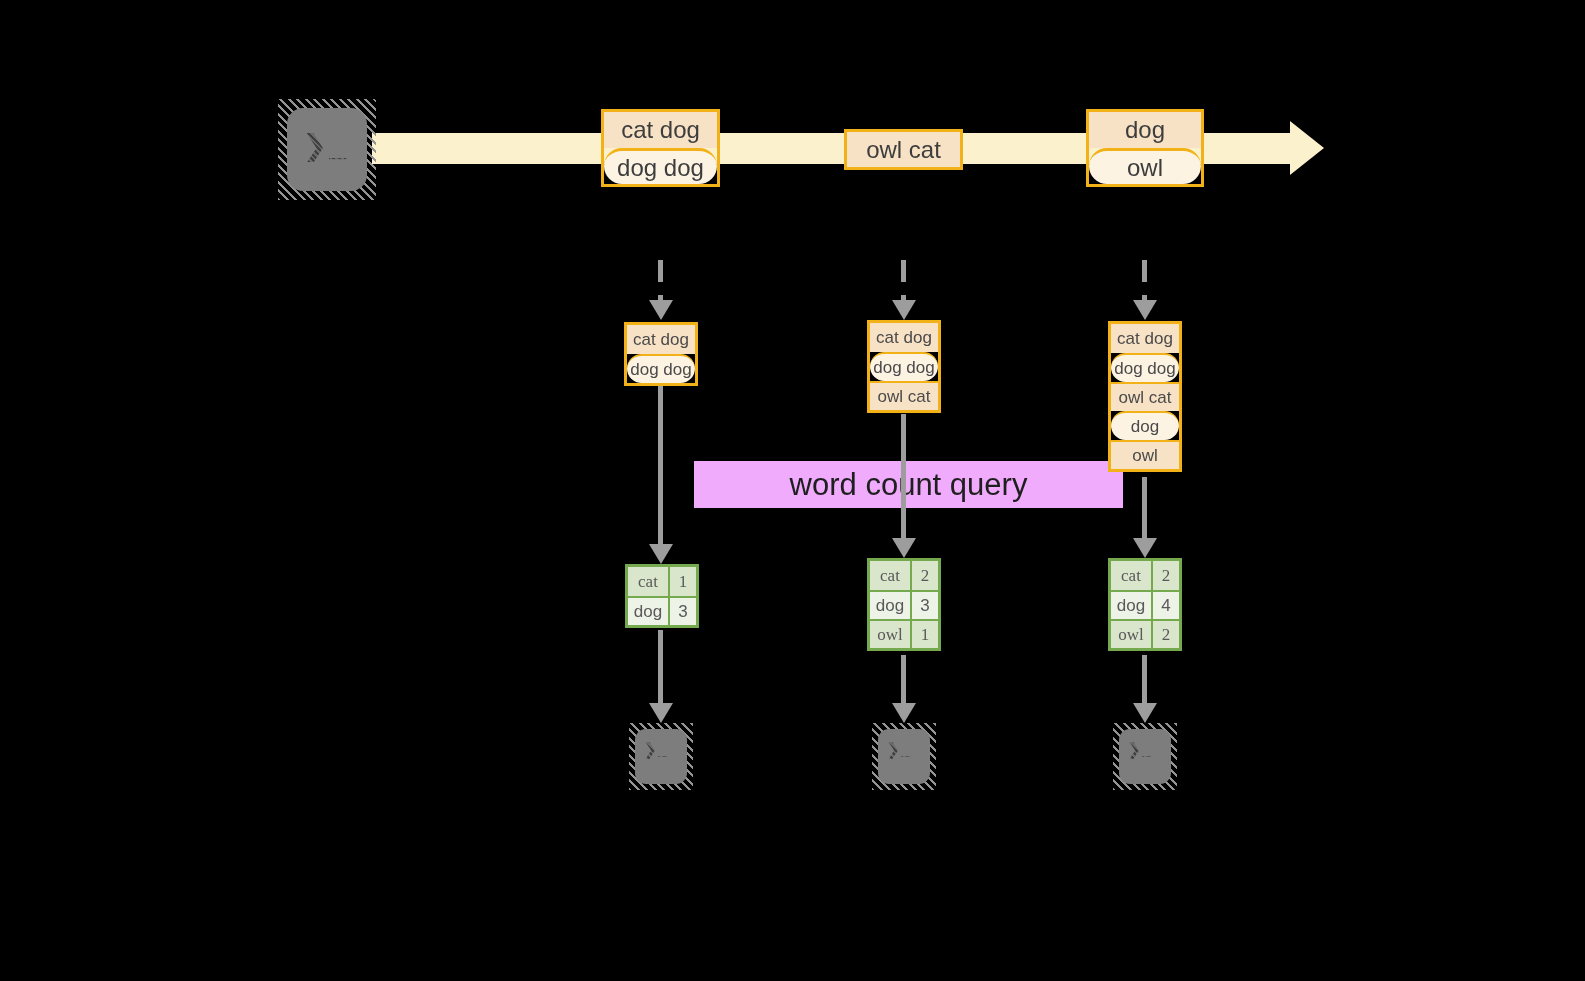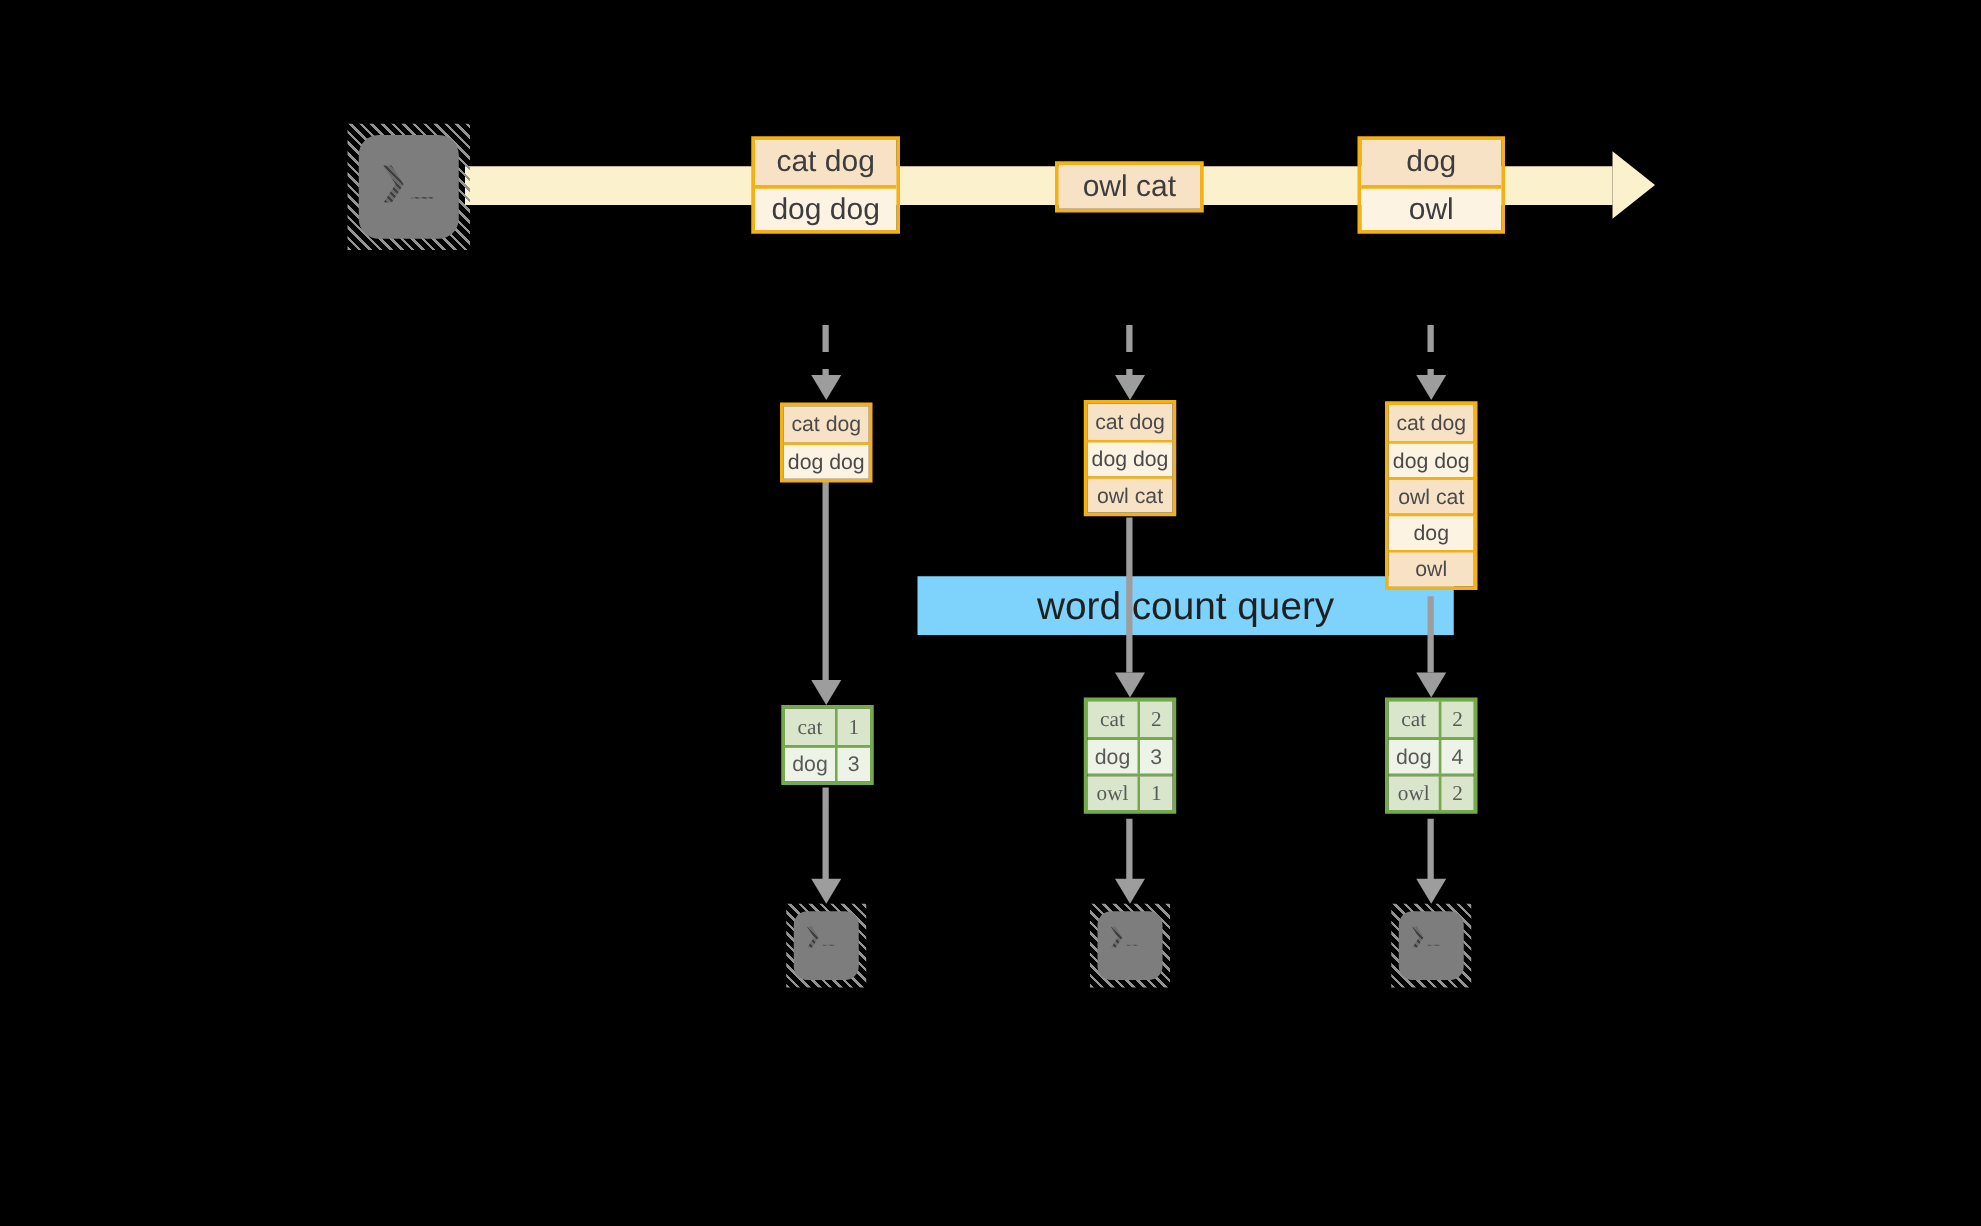--- a/index.html
+++ b/index.html
@@ -27,21 +27,21 @@
   .stream-shaft{position:absolute;left:372px;top:133px;width:918px;height:31px;background:#fcf1cd;z-index:1;}
   .stream-head{position:absolute;left:1290px;top:121px;width:0;height:0;z-index:1;
     border-left:34px solid #fcf1cd;border-top:27px solid transparent;border-bottom:27px solid transparent;}
   
   .event-box{position:absolute;z-index:2;border:3px solid #f2b117;}
   .event-row{height:36px;display:flex;align-items:center;justify-content:center;
     font-size:24px;color:#3d3d3d;}
   .event-row + .event-row{border-top:3px solid #f2b117;}
   .event-row.single{height:35px;}
   .fill-dark{background:#f8e2c6;}
-  .fill-light{background:#fdf3e3;}
+  .fill-light{background:#fdf3e3;border-radius:18px;}
   .batch-box{position:absolute;z-index:3;border:3px solid #f2b117;}
   .batch-row{height:29px;display:flex;align-items:center;justify-content:center;
     font-size:17px;color:#4a4a4a;}
   .batch-row + .batch-row{border-top:2px solid #f2b117;}
   
   .count-table{position:absolute;z-index:3;border:3px solid #75a94e;}
   .count-row{display:flex;height:29px;}
   .count-row + .count-row{border-top:2px solid #75a94e;}
   .word-cell{width:42px;display:flex;align-items:center;justify-content:center;
     border-right:2px solid #75a94e;font-size:17px;color:#595959;}
@@ -49,21 +49,21 @@
     font-size:17px;color:#595959;}
   .g-dark{background:#d9e6cc;font-family:Liberation Serif, serif;}
   .g-light{background:#eef3e8;}
   
   .vline{position:absolute;width:5px;background:#9d9d9d;z-index:2;}
   .vdash{position:absolute;width:5px;z-index:2;
     background:repeating-linear-gradient(to bottom,#9d9d9d 0 22px,rgba(0,0,0,0) 22px 35px);}
   .arrow-head{position:absolute;width:0;height:0;z-index:2;
     border-left:12px solid transparent;border-right:12px solid transparent;border-top:20px solid #9d9d9d;}
   
-  .banner{position:absolute;left:734px;top:461px;width:429px;height:47px;background:#7dd3fc;
+  .banner{position:absolute;left:694px;top:461px;width:429px;height:47px;background:#f0abfc;
     z-index:1;display:flex;align-items:center;justify-content:center;
     font-size:31px;color:#1f1f1f;}
 </style>
 </head>
 <body>
 
 <div class="canvas">
 
   <div class="term-icon term-big" style="left:278px;top:99px;width:98px;height:101px;">
     <div class="inner">

